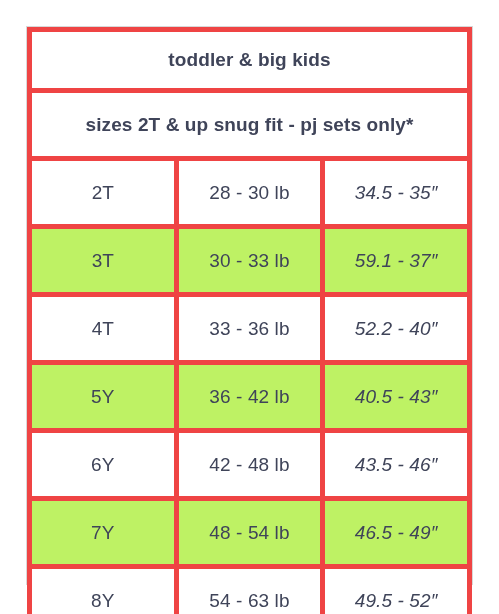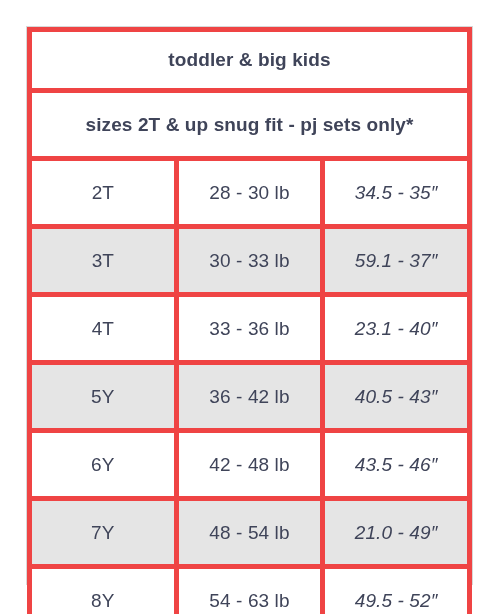--- a/index.html
+++ b/index.html
@@ -53,21 +53,21 @@
     height: 63px;
     font-weight: bold;
     font-size: 13.5px;
   }
 
   .data-row td {
     height: 63px;
   }
 
   .row-shaded td {
-    background: #e5e5e5;
+    background: #bef264;
     text-align: center;
   }
 
   .row-plain td {
     background: #ffffff;
   }
 
   .col-size   { width: 151px; }
   .col-weight { width: 145px; }
   .col-height { width: 149px; font-style: italic; }
@@ -91,36 +91,36 @@
         <td class="col-height">34.5 - 35″</td>
       </tr>
       <tr class="data-row row-shaded">
         <td class="col-size">3T</td>
         <td class="col-weight">30 - 33 lb</td>
         <td class="col-height">59.1 - 37″</td>
       </tr>
       <tr class="data-row row-plain">
         <td class="col-size">4T</td>
         <td class="col-weight">33 - 36 lb</td>
-        <td class="col-height">23.1 - 40″</td>
+        <td class="col-height">52.2 - 40″</td>
       </tr>
       <tr class="data-row row-shaded">
         <td class="col-size">5Y</td>
         <td class="col-weight">36 - 42 lb</td>
         <td class="col-height">40.5 - 43″</td>
       </tr>
       <tr class="data-row row-plain">
         <td class="col-size">6Y</td>
         <td class="col-weight">42 - 48 lb</td>
         <td class="col-height">43.5 - 46″</td>
       </tr>
       <tr class="data-row row-shaded">
         <td class="col-size">7Y</td>
         <td class="col-weight">48 - 54 lb</td>
-        <td class="col-height">21.0 - 49″</td>
+        <td class="col-height">46.5 - 49″</td>
       </tr>
       <tr class="data-row row-plain">
         <td class="col-size">8Y</td>
         <td class="col-weight">54 - 63 lb</td>
         <td class="col-height">49.5 - 52″</td>
       </tr>
     </tbody>
   </table>
 </div>
 

